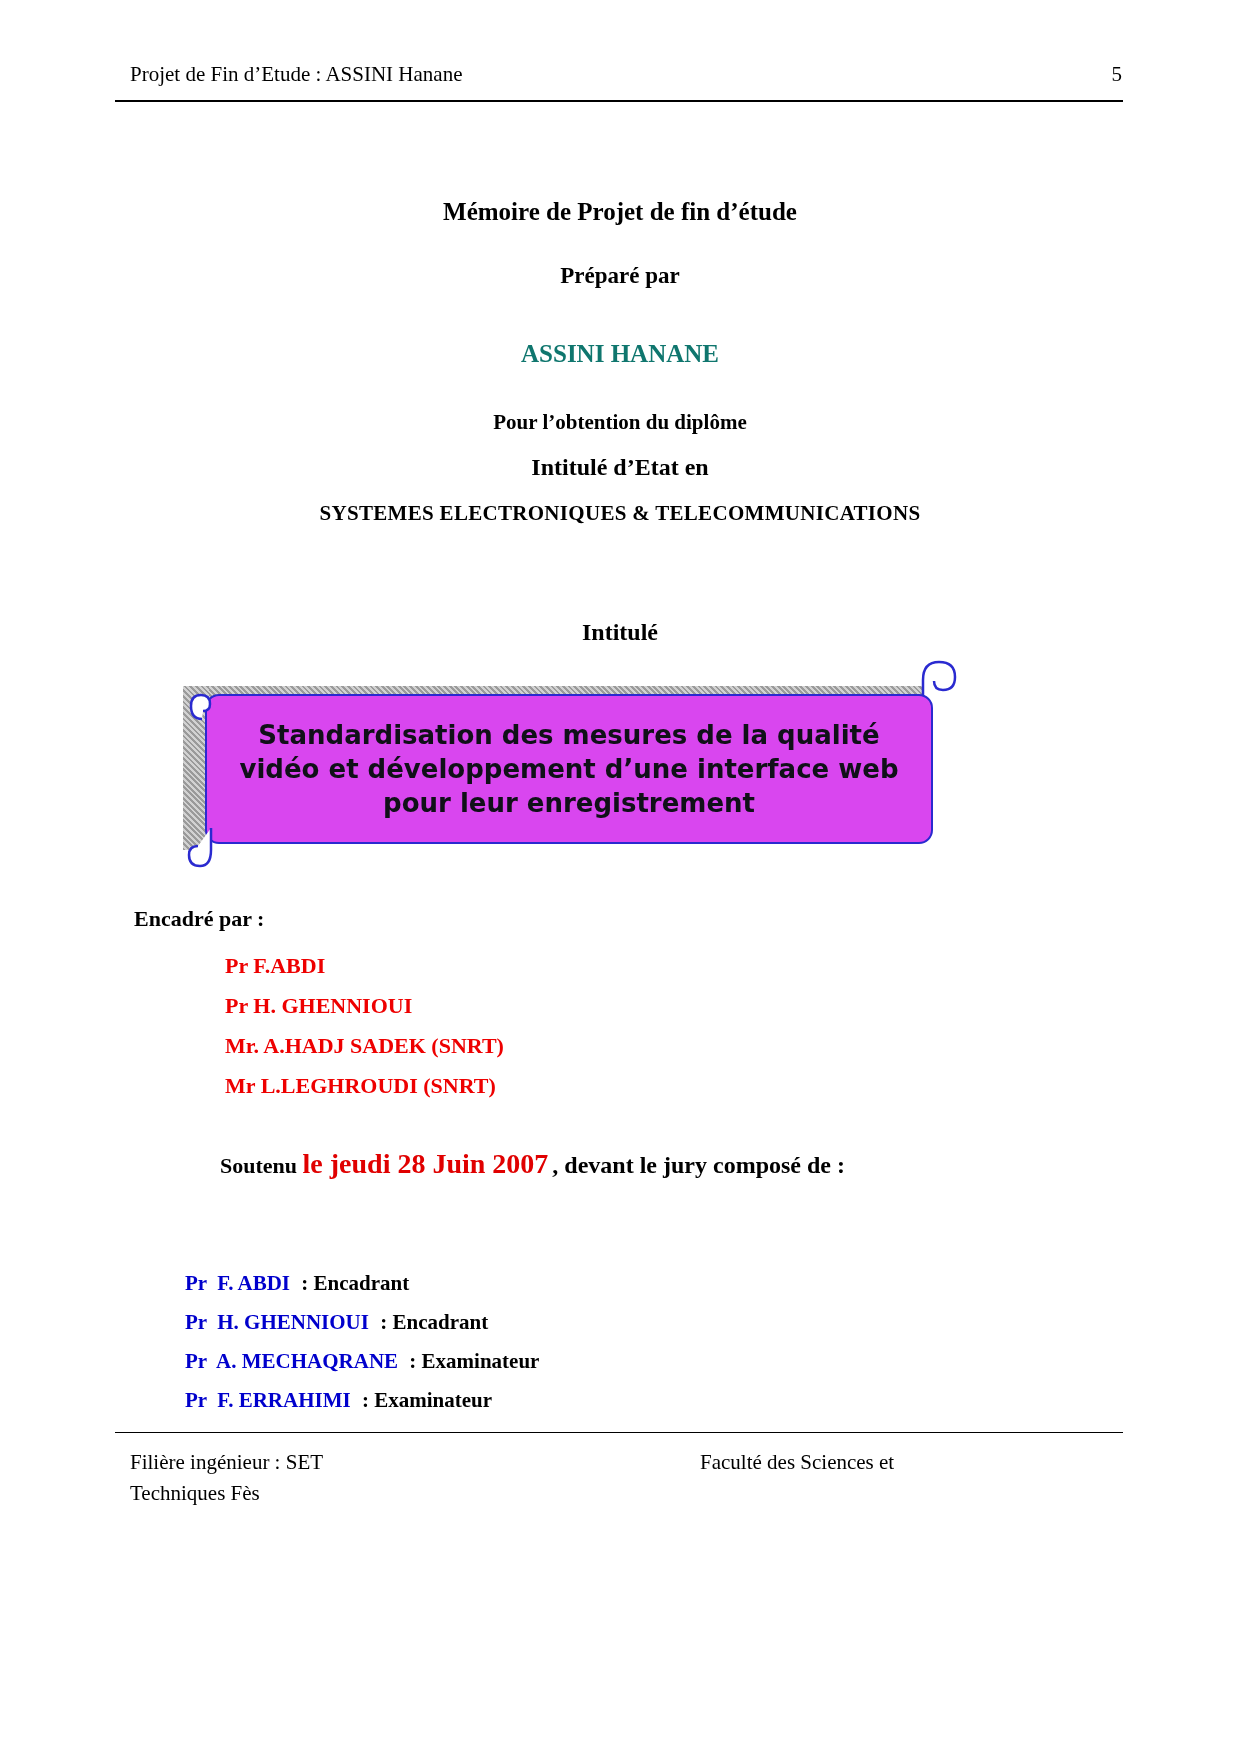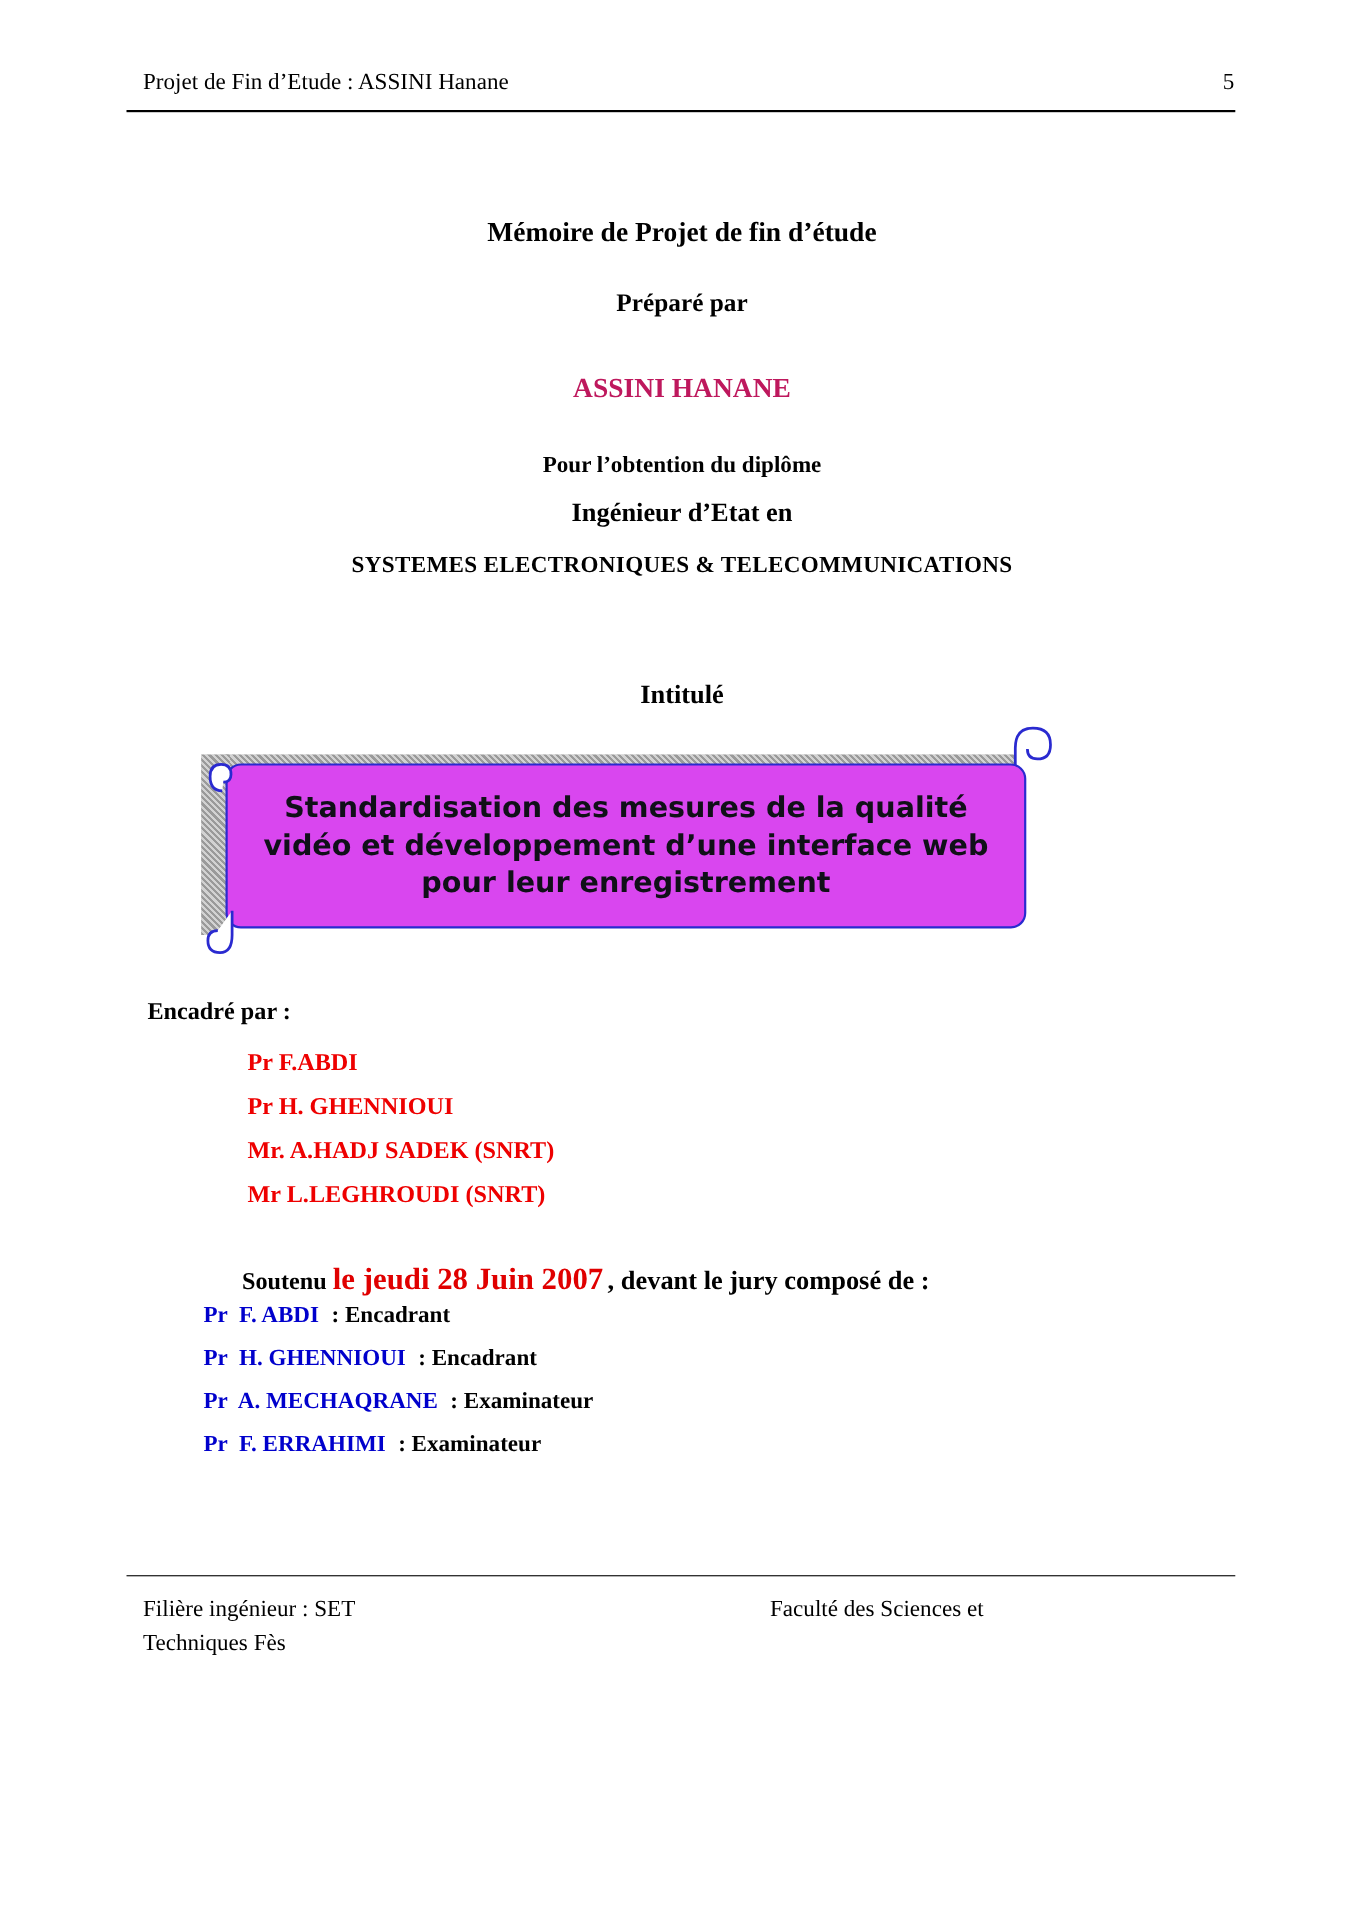--- a/index.html
+++ b/index.html
@@ -15,21 +15,21 @@
   .abs{position:absolute;}
   .center{left:0;right:0;text-align:center;}
   .rule{border-top:2px solid #000;height:0;}
 
   .header-left{left:130px;top:62px;font-size:21px;}
   .page-number{right:118px;top:62px;font-size:21px;}
   .header-rule{left:115px;right:117px;top:100px;}
 
   .memoire-title{top:198px;font-size:25px;font-weight:bold;}
   .prepared-by{top:263px;font-size:23px;font-weight:bold;}
-  .author-name{top:340px;font-size:25px;font-weight:bold;color:#be185d;}
+  .author-name{top:340px;font-size:25px;font-weight:bold;color:#0f766e;}
   .diploma-1{top:410px;font-size:21px;font-weight:bold;}
   .diploma-2{top:454px;font-size:24px;font-weight:bold;}
   .program{top:501px;font-size:21px;font-weight:bold;letter-spacing:.3px;}
   .intitule{top:619px;font-size:24px;font-weight:bold;}
 
   
   .banner{left:183px;top:658px;width:782px;height:210px;}
   .tex{
     background:
       repeating-linear-gradient(45deg,#9a9a9a 0 2px,#d2d2d2 2px 4px),
@@ -64,21 +64,21 @@
   .supervisors{left:225px;top:946px;font-size:22px;font-weight:bold;color:#ee0000;}
   .supervisors .sup-item{height:40px;line-height:40px;}
 
   
   .defense{left:220px;top:1148px;white-space:nowrap;}
   .defense .soutenu{font-size:22px;font-weight:bold;}
   .defense .defense-date{font-size:28px;font-weight:bold;color:#e00000;}
   .defense .after{font-size:24px;font-weight:bold;}
 
   
-  .jury{left:185px;top:1176px;font-size:21px;font-weight:bold;}
+  .jury{left:185px;top:1264px;font-size:21px;font-weight:bold;}
   .jury .jury-row{height:39px;line-height:39px;}
   .jury .jury-name{color:#0000cc;white-space:pre-wrap;}
   .jury .jury-role{color:#000;margin-left:6px;}
 
   
   .footer-rule{left:115px;right:117px;top:1432px;border-top:1.5px solid #000;}
   .footer-left-1{left:130px;top:1450px;font-size:21px;}
   .footer-left-2{left:130px;top:1481px;font-size:21px;}
   .footer-right{left:700px;top:1450px;font-size:21px;}
 </style>
@@ -88,21 +88,21 @@
 <div class="page">
 
   <div class="abs header-left">Projet de Fin d’Etude : ASSINI Hanane</div>
   <div class="abs page-number">5</div>
   <div class="abs rule header-rule"></div>
 
   <div class="abs center memoire-title">Mémoire de Projet de fin d’étude</div>
   <div class="abs center prepared-by">Préparé par</div>
   <div class="abs center author-name">ASSINI HANANE</div>
   <div class="abs center diploma-1">Pour l’obtention du diplôme</div>
-  <div class="abs center diploma-2">Ingénieur d’Etat en</div>
+  <div class="abs center diploma-2">Intitulé d’Etat en</div>
   <div class="abs center program">SYSTEMES ELECTRONIQUES &amp; TELECOMMUNICATIONS</div>
   <div class="abs center intitule">Intitulé</div>
 
   <div class="abs banner">
     <div class="abs tex banner-top-strip"></div>
     <div class="abs tex banner-left-strip"></div>
 
     <svg class="curl curl-right" viewBox="0 0 46 62">
       <path d="M8 60 L8 22 Q8 4 24 4 Q40 4 40 19 Q40 32 28 32 Q19 32 19 23" fill="#ffffff" stroke="#2a2ad0" stroke-width="2.5"></path>
     </svg>

